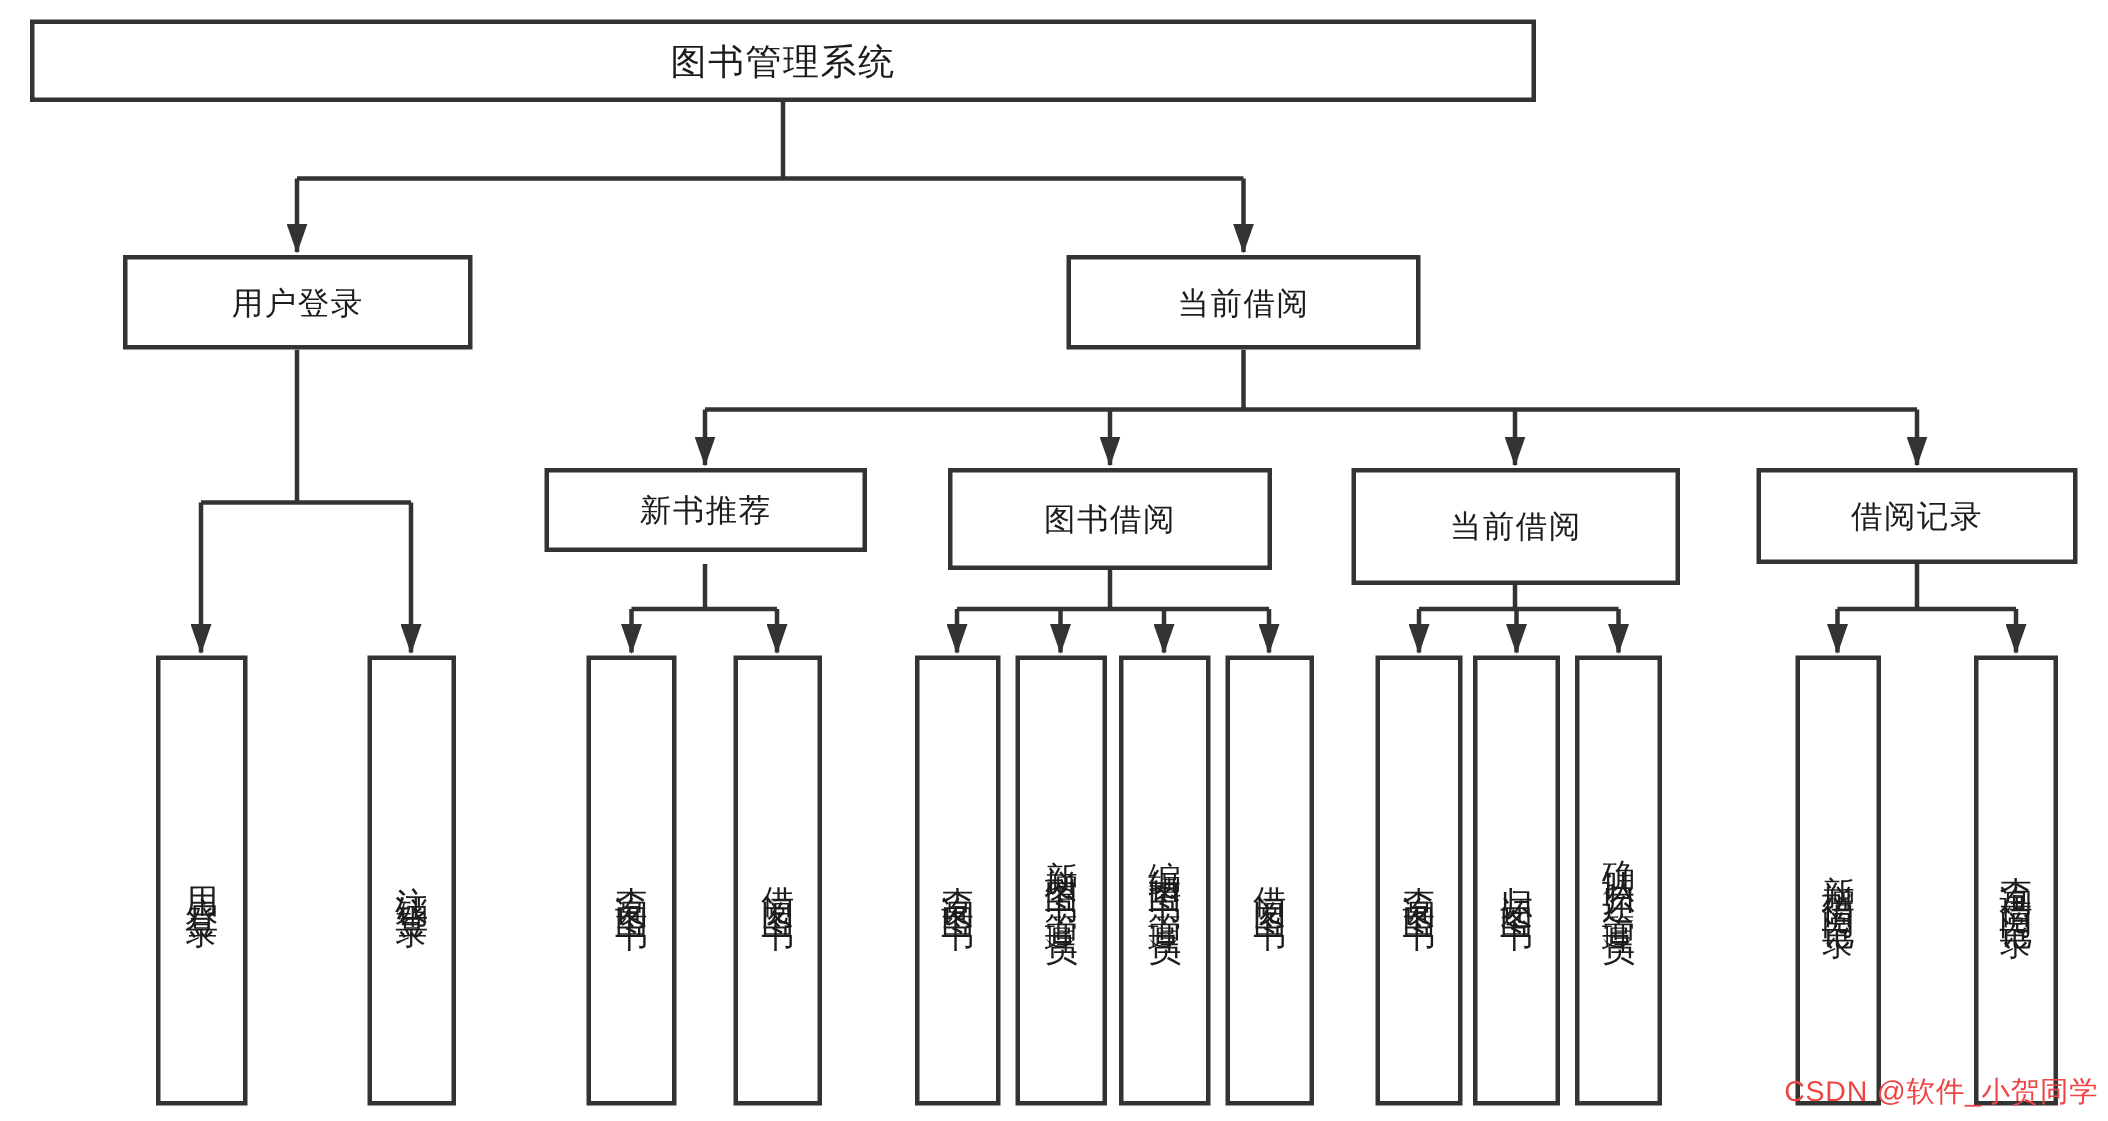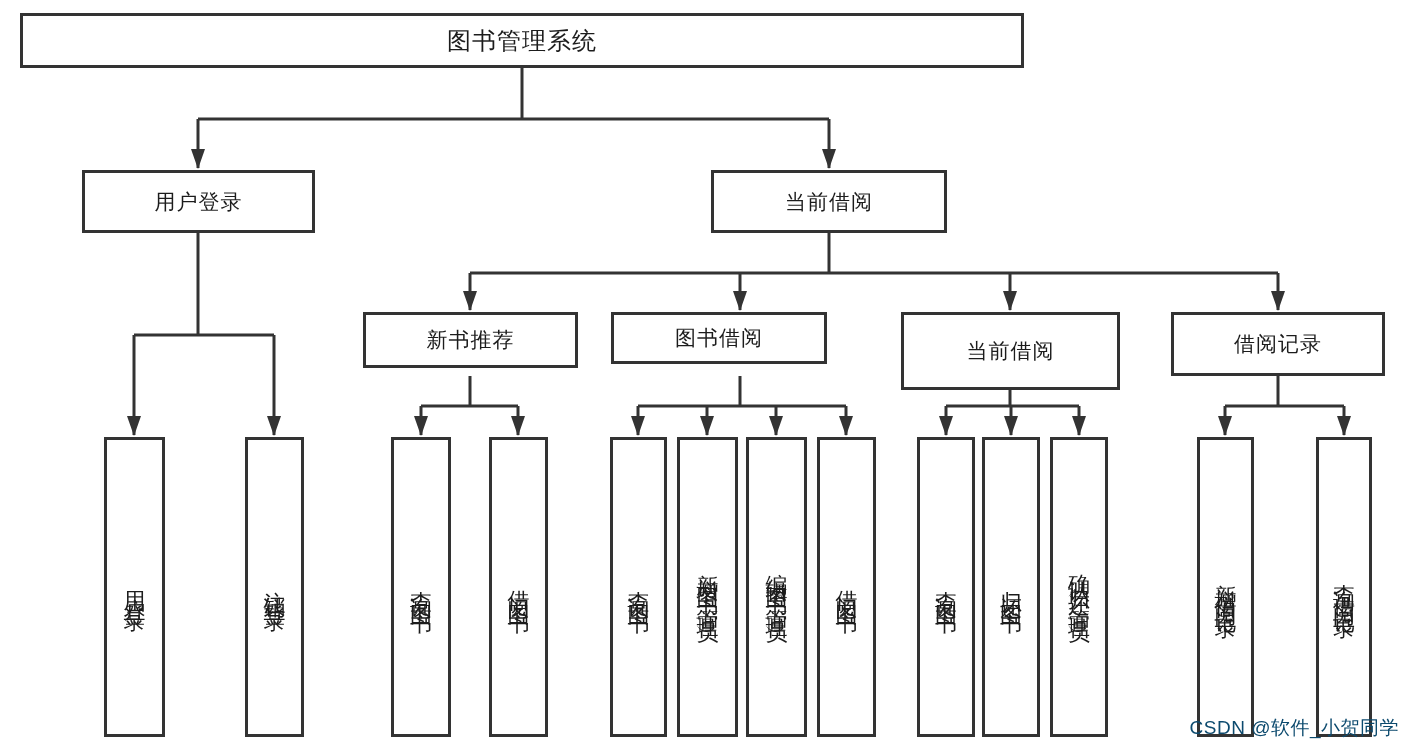--- a/index.html
+++ b/index.html
@@ -50,21 +50,21 @@
     font-size: 22px;
     letter-spacing: 7px;
     line-height: 1;
     white-space: nowrap;
   }
   #watermark {
     position: absolute;
     right: 6px;
     bottom: 6px;
     font-size: 19px;
-    color: #0c4a6e;
+    color: #ef4444;
     letter-spacing: 0.5px;
     white-space: nowrap;
   }
 </style>
 </head>
 <body>
 
 <div id="stage">
 
   <svg id="wires" viewBox="0 0 1405 747" xmlns="http://www.w3.org/2000/svg">
@@ -122,21 +122,21 @@
   <div class="box h" style="left:82px;top:170px;width:233px;height:63px">
     <span>用户登录</span>
   </div>
   <div class="box h" style="left:711px;top:170px;width:236px;height:63px">
     <span>当前借阅</span>
   </div>
 
   <div class="box h" style="left:363px;top:312px;width:215px;height:56px">
     <span>新书推荐</span>
   </div>
-  <div class="box h" style="left:611px;top:312px;width:216px;height:52px">
+  <div class="box h" style="left:632px;top:312px;width:216px;height:68px">
     <span>图书借阅</span>
   </div>
   <div class="box h" style="left:901px;top:312px;width:219px;height:78px">
     <span>当前借阅</span>
   </div>
   <div class="box h" style="left:1171px;top:312px;width:214px;height:64px">
     <span>借阅记录</span>
   </div>
 
   <div class="box v" style="left:104px;top:437px;width:61px;height:300px">

